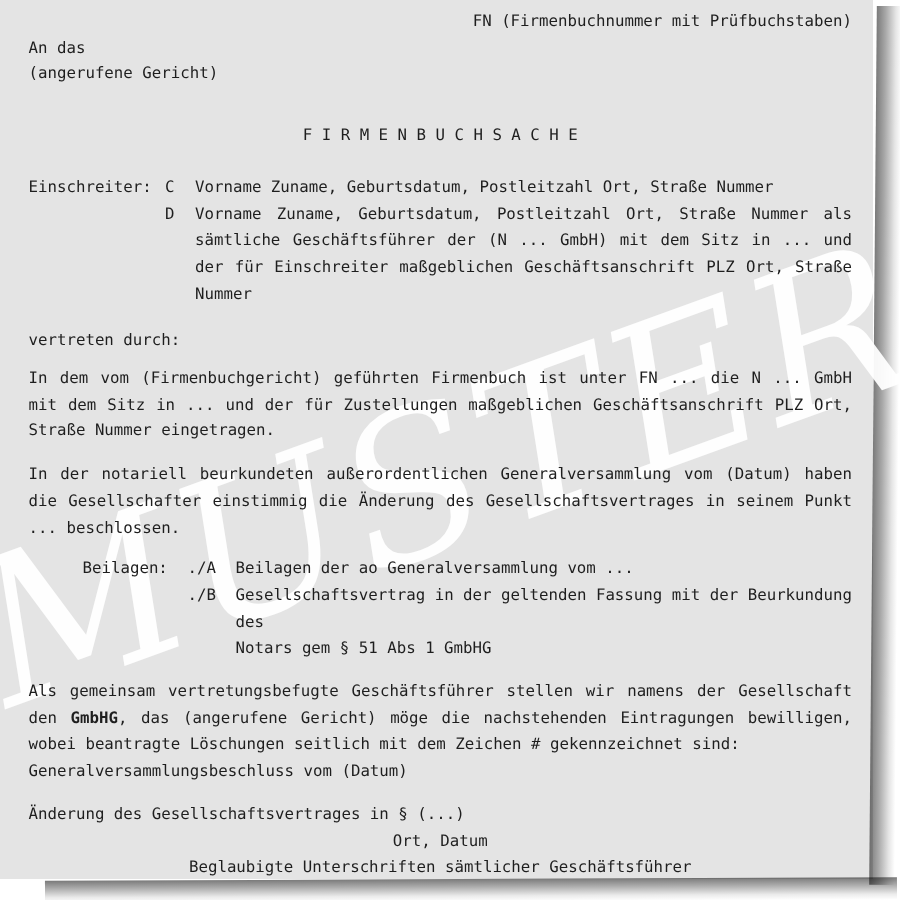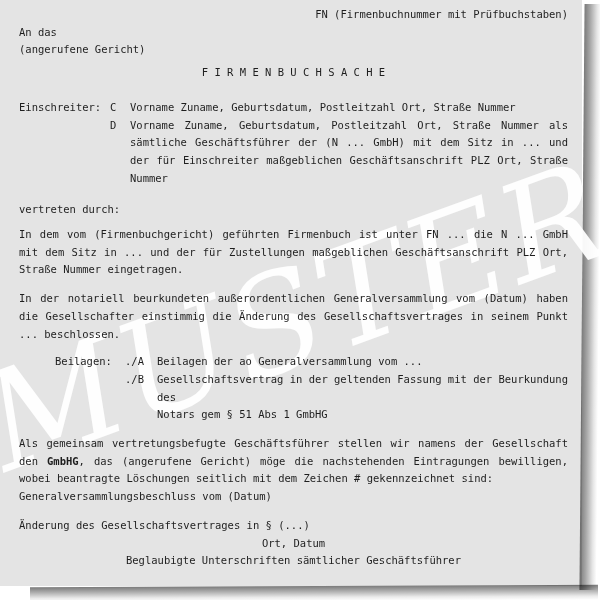--- a/index.html
+++ b/index.html
@@ -54,21 +54,21 @@
   .bd{flex:1;min-width:0;}
 </style>
 </head>
 <body>
 
 <div class="stage">
   <div class="page">
     <div class="watermark">MUSTER</div>
     <div class="content">
 
-      <div style="margin-bottom:5px">
+      <div style="margin-bottom:23px">
         <div class="ln right">FN (Firmenbuchnummer mit Prüfbuchstaben)</div>
         <div class="ln">An das</div>
         <div class="ln">(angerufene Gericht)</div>
       </div>
 
       <div style="margin-bottom:17px">
         <div class="ln center">F I R M E N B U C H S A C H E</div>
       </div>
 
       <div style="margin-bottom:14px">

